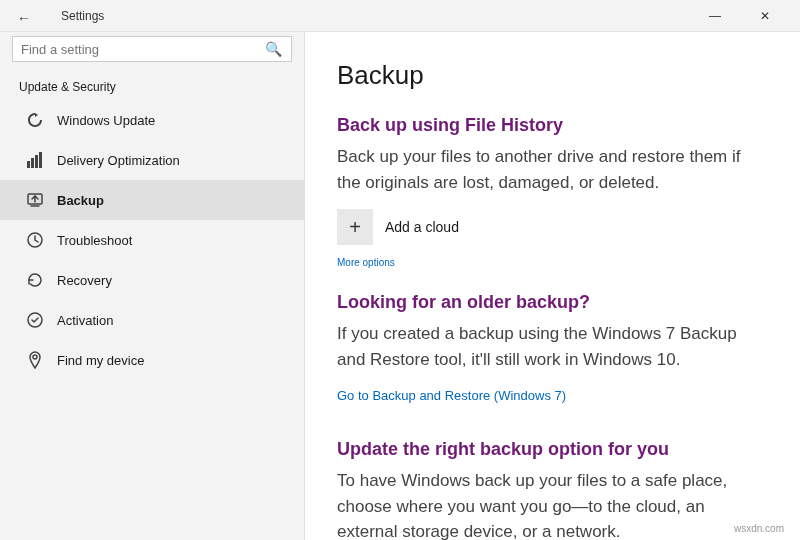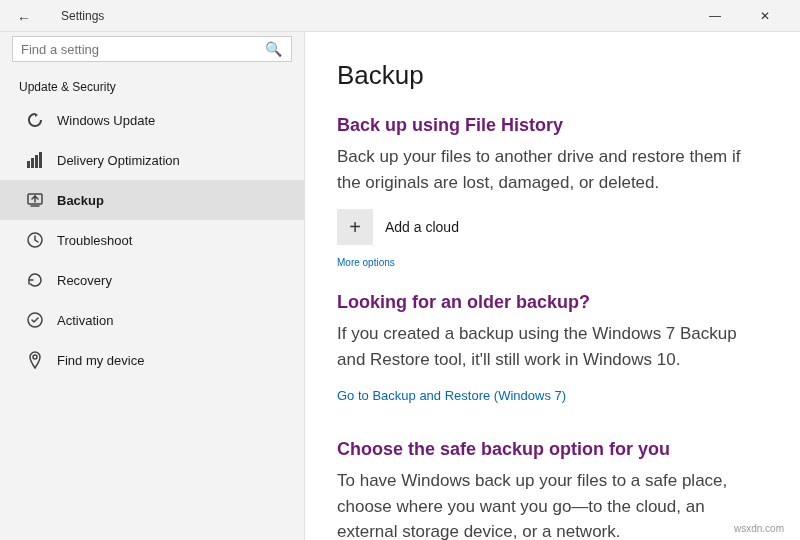--- a/index.html
+++ b/index.html
@@ -295,18 +295,18 @@
     </div>
 
     <div class="more-options-link">More options</div>
 
     <div class="section-title">Looking for an older backup?</div>
     <div class="section-desc">If you created a backup using the Windows 7 Backup and Restore tool, it'll still work in Windows 10.</div>
     <div class="link-blue">Go to Backup and Restore (Windows 7)</div>
 
     <br><br>
 
-    <div class="section-title">Choose the safe backup option for you</div>
+    <div class="section-title">Update the right backup option for you</div>
     <div class="section-desc">To have Windows back up your files to a safe place, choose where you want you go—to the cloud, an external storage device, or a network.</div>
   </div>
 </div>
 
 <div class="watermark">wsxdn.com</div>
 
 </body></html>

